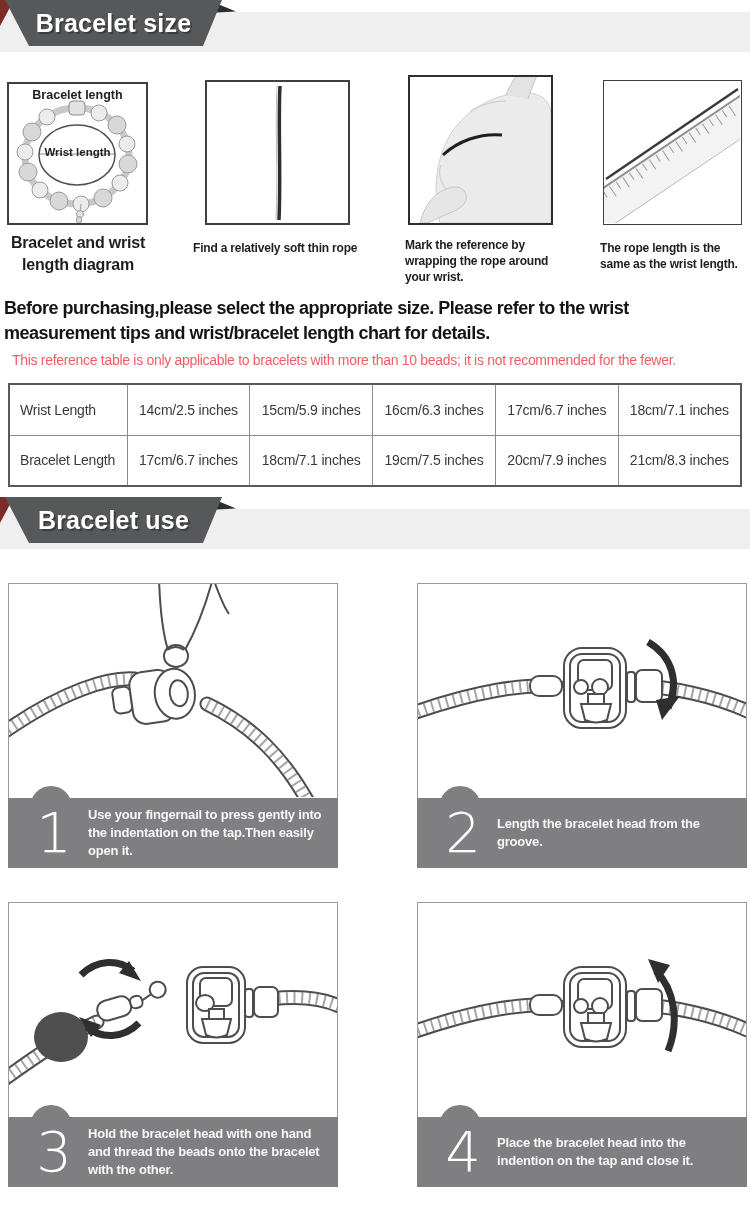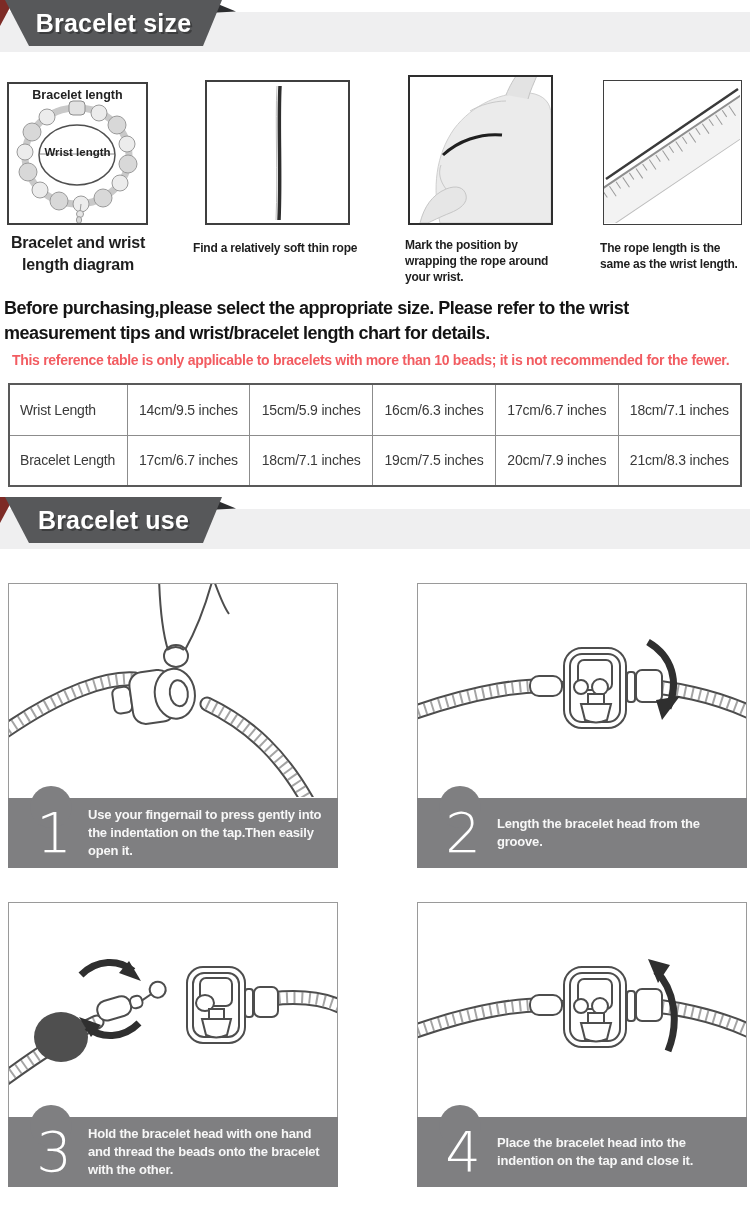--- a/index.html
+++ b/index.html
@@ -25,21 +25,21 @@
 
   
   .spanel { position:absolute; background:#fff; border:2px solid #3f3f3f; }
   .scaption { position:absolute; font-weight:bold; font-size:12px; line-height:1.35; color:#1e1e1e; letter-spacing:-.2px; }
   .diagram-label { position:absolute; font-weight:bold; color:#222; text-align:center; width:100%; }
 
   
   .purchase-note { position:absolute; left:4px; top:296px; width:732px;
     font-size:18px; font-weight:bold; line-height:1.38; letter-spacing:-.5px; color:#141414; }
   .reference-warning { position:absolute; left:12px; top:352px; width:738px;
-    font-size:14px; font-weight:bold; letter-spacing:-.3px; color:#f25c61; white-space:nowrap; }
+    font-size:14px; font-weight:normal; letter-spacing:-.3px; color:#f25c61; white-space:nowrap; }
 
   
   .size-table { position:absolute; left:8px; top:383px; width:734px; height:104px;
     border-collapse:collapse; table-layout:fixed; background:#fff; }
   .size-table td { border:1px solid #8c8c8c; font-size:14px; color:#3a3a3a;
     text-align:center; vertical-align:middle; letter-spacing:-.2px; }
   .size-table td.rowlabel { text-align:left; padding-left:10px; width:118px; }
   .size-table { border:2px solid #595959; }
 
   
@@ -114,21 +114,21 @@
   <div class="spanel" style="left:408px; top:75px; width:145px; height:150px; border-color:#2e2e2e;">
     <svg width="141" height="146" viewBox="0 0 141 146">
       <path d="M 30 146 C 22 110 26 78 44 52 C 62 28 92 14 120 16 C 134 18 141 26 141 38 L 141 146 Z" fill="#ebebeb" stroke="#cfcfcf"></path>
       <path d="M 96 18 C 100 8 104 2 108 -4 L 128 -4 C 124 6 120 14 118 22" fill="#e3e3e3" stroke="#c4c4c4"></path>
       <path d="M 60 34 C 70 28 84 24 96 24" fill="none" stroke="#c9c9c9"></path>
       <path d="M 33 78 C 48 64 70 56 92 58" fill="none" stroke="#1f1f1f" stroke-width="3"></path>
       <path d="M 10 146 C 14 130 22 118 36 112 C 46 108 54 110 56 118 C 58 126 50 132 40 136 C 30 140 22 144 18 146 Z" fill="#e6e6e6" stroke="#c6c6c6"></path>
       <path d="M 36 112 C 30 104 28 96 31 88" fill="none" stroke="#c9c9c9"></path>
     </svg>
   </div>
-  <div class="scaption" style="left:405px; top:237px; width:165px;">Mark the position by wrapping the rope around your wrist.</div>
+  <div class="scaption" style="left:405px; top:237px; width:165px;">Mark the reference by wrapping the rope around your wrist.</div>
 
   <div class="spanel" style="left:603px; top:80px; width:139px; height:145px; border-width:1.5px;">
     <svg width="136" height="142" viewBox="0 0 136 142">
       <line x1="2" y1="98" x2="134" y2="8" stroke="#3a3a3a" stroke-width="2.5"></line>
       <g transform="rotate(-34 68 80)">
         <rect x="-30" y="64" width="200" height="36" fill="#f3f3f3" stroke="#bdbdbd"></rect>
         <line x1="-30" y1="64" x2="170" y2="64" stroke="#8f8f8f" stroke-width="2"></line>
         <g stroke="#9a9a9a" stroke-width="1">
           <line x1="-22" y1="66" x2="-22" y2="74"></line>
             <line x1="-14" y1="66" x2="-14" y2="78"></line>
@@ -158,21 +158,21 @@
   </div>
   <div class="scaption" style="left:600px; top:240px; width:152px;">The rope length is the same as the wrist length.</div>
 
   <div class="purchase-note">Before purchasing,please select the appropriate size. Please refer to the wrist measurement tips and wrist/bracelet length chart for details.</div>
   <div class="reference-warning">This reference table is only applicable to bracelets with more than 10 beads; it is not recommended for the fewer.</div>
 
   <table class="size-table">
     <tbody>
         <tr>
       <td class="rowlabel">Wrist Length</td>
-      <td>14cm/9.5 inches</td>
+      <td>14cm/2.5 inches</td>
       <td>15cm/5.9 inches</td>
       <td>16cm/6.3 inches</td>
       <td>17cm/6.7 inches</td>
       <td>18cm/7.1 inches</td>
     </tr>
     <tr>
       <td class="rowlabel">Bracelet Length</td>
       <td>17cm/6.7 inches</td>
       <td>18cm/7.1 inches</td>
       <td>19cm/7.5 inches</td>

